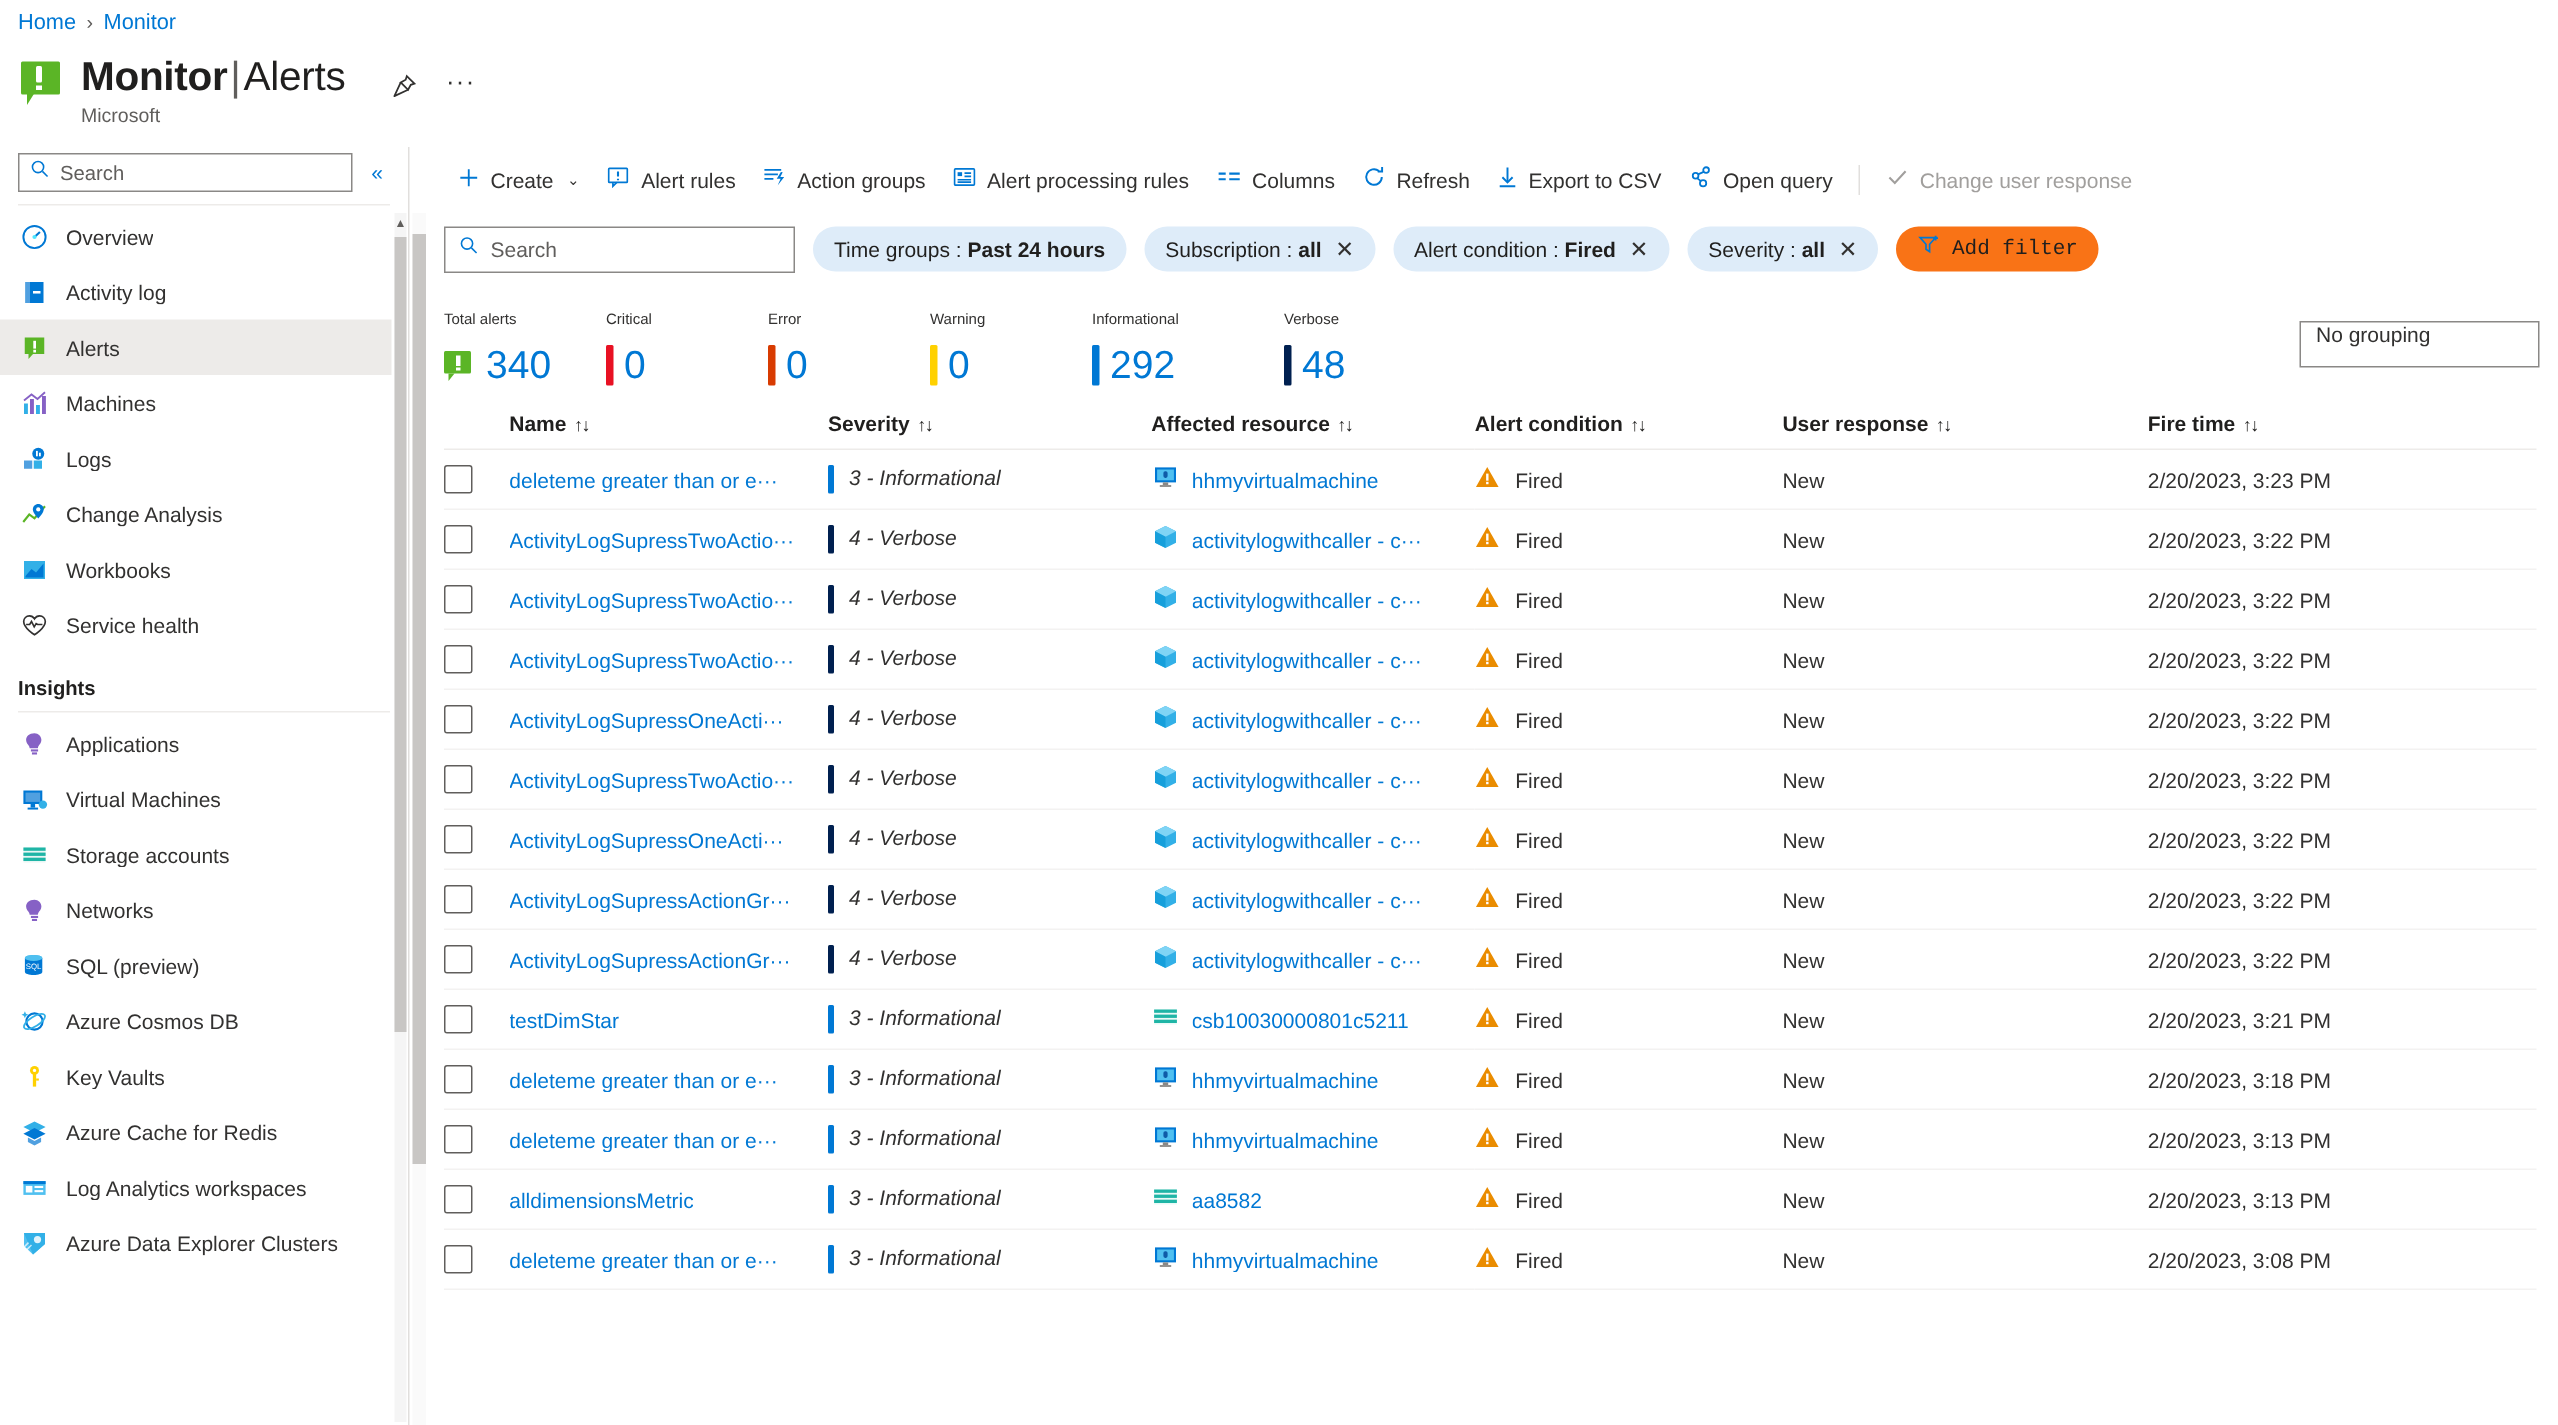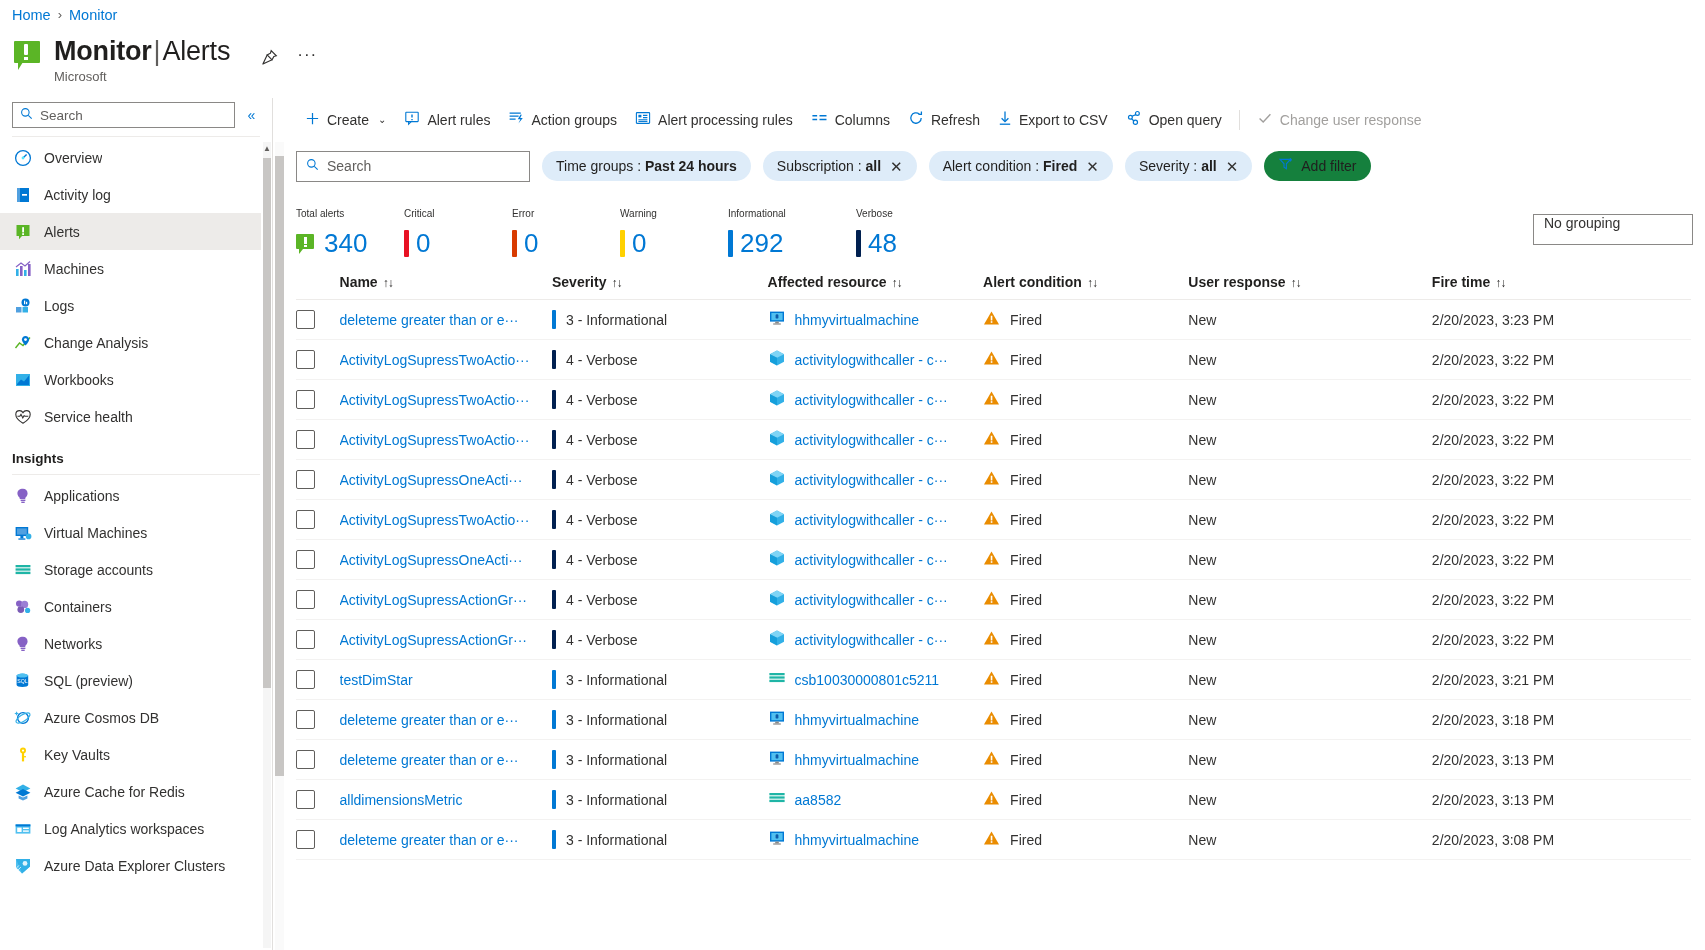--- a/index.html
+++ b/index.html
@@ -157,21 +157,21 @@
   }
   .filter-search input::placeholder { color: #605e5c; }
   .pill {
     display: flex; align-items: center; gap: 9px;
     height: 30px; padding: 0 14px; border-radius: 16px;
     background: #deecf9; color: #201f1e; font-size: 14px;
     cursor: pointer; white-space: nowrap;
   }
   .pill b { font-weight: 700; }
   .pill .x { font-size: 15px; color: #323130; line-height: 1; }
-  .pill.addfilter { background: #15803d; gap: 7px; }
+  .pill.addfilter { background: #f97316; gap: 7px; font-family: Liberation Mono, monospace; }
 
   
   .summary {
     display: flex; align-items: flex-start;
     padding: 14px 0 8px 22px; gap: 0px; position: relative;
   }
   .metric { width: 108px; }
   .metric.wide { width: 128px; }
   .metric .m-label { font-size: 10px; color: #323130; line-height: 20px; }
   .metric .m-value {
@@ -222,21 +222,21 @@
   .c-time  { width: 250px; }
 
   .cb {
     width: 19px; height: 19px; border: 1px solid #605e5c;
     border-radius: 2px; background: #fff; display: inline-block;
     cursor: pointer; vertical-align: middle;
   }
   .link { color: #0078d4; cursor: pointer; }
   .ell { display: inline-block; max-width: 196px; overflow: hidden; text-overflow: ellipsis; vertical-align: bottom; white-space: nowrap; }
 
-  .sevcell { display: flex; align-items: center; gap: 10px; }
+  .sevcell { display: flex; gap: 10px; font-style: italic; }
   .sevbar { width: 4px; height: 19px; flex: none; border-radius: 1px; }
   .rescell { display: flex; align-items: center; gap: 9px; }
   .condcell { display: flex; align-items: center; gap: 10px; }
   .resicon { width: 18px; height: 18px; flex: none; }
   .warnicon { width: 17px; height: 16px; flex: none; }
   .plain { color: #323130; }
 
   
   .main-scroll {
     position: absolute; left: 0px; top: 44px; width: 11px; height: 808px;
@@ -386,29 +386,20 @@
       <span class="nav-label">Virtual Machines</span>
     </div>
     <div class="nav-item">
       <svg class="nav-ic" viewBox="0 0 18 18">
           <rect x="1.6" y="4" width="14.8" height="10" fill="#e8f6f4"></rect>
           <rect x="1.6" y="4" width="14.8" height="2.2" fill="#1fb5a6"></rect>
           <rect x="1.6" y="7.4" width="14.8" height="2.2" fill="#1fb5a6"></rect>
           <rect x="1.6" y="10.8" width="14.8" height="2.2" fill="#1fb5a6"></rect>
         </svg>
       <span class="nav-label">Storage accounts</span>
-    </div>
-    <div class="nav-item">
-      <svg class="nav-ic" viewBox="0 0 18 18">
-          <circle cx="5.2" cy="5.6" r="3.2" fill="#8661c5"></circle>
-          <circle cx="10.6" cy="6.4" r="3.6" fill="#9b7fd4"></circle>
-          <circle cx="6.8" cy="11.6" r="3.4" fill="#7a5bb5"></circle>
-          <circle cx="13.6" cy="12.4" r="2.6" fill="#32b0e7"></circle>
-        </svg>
-      <span class="nav-label">Containers</span>
     </div>
     <div class="nav-item">
       <svg class="nav-ic" viewBox="0 0 18 18">
           <path d="M9 1.8c2.6 0 4.6 2 4.6 4.6 0 2-1.4 3.2-2.1 4.2l-.3 1.3H5.8l-.3-1.3C4.8 9.6 3.4 8.4 3.4 6.4 3.4 3.8 5.4 1.8 9 1.8z" fill="#8661c5"></path>
           <rect x="6.6" y="12.6" width="4.8" height="1.4" fill="#8661c5"></rect>
           <rect x="7.3" y="14.6" width="3.4" height="1.4" fill="#8661c5"></rect>
         </svg>
       <span class="nav-label">Networks</span>
     </div>
     <div class="nav-item">

